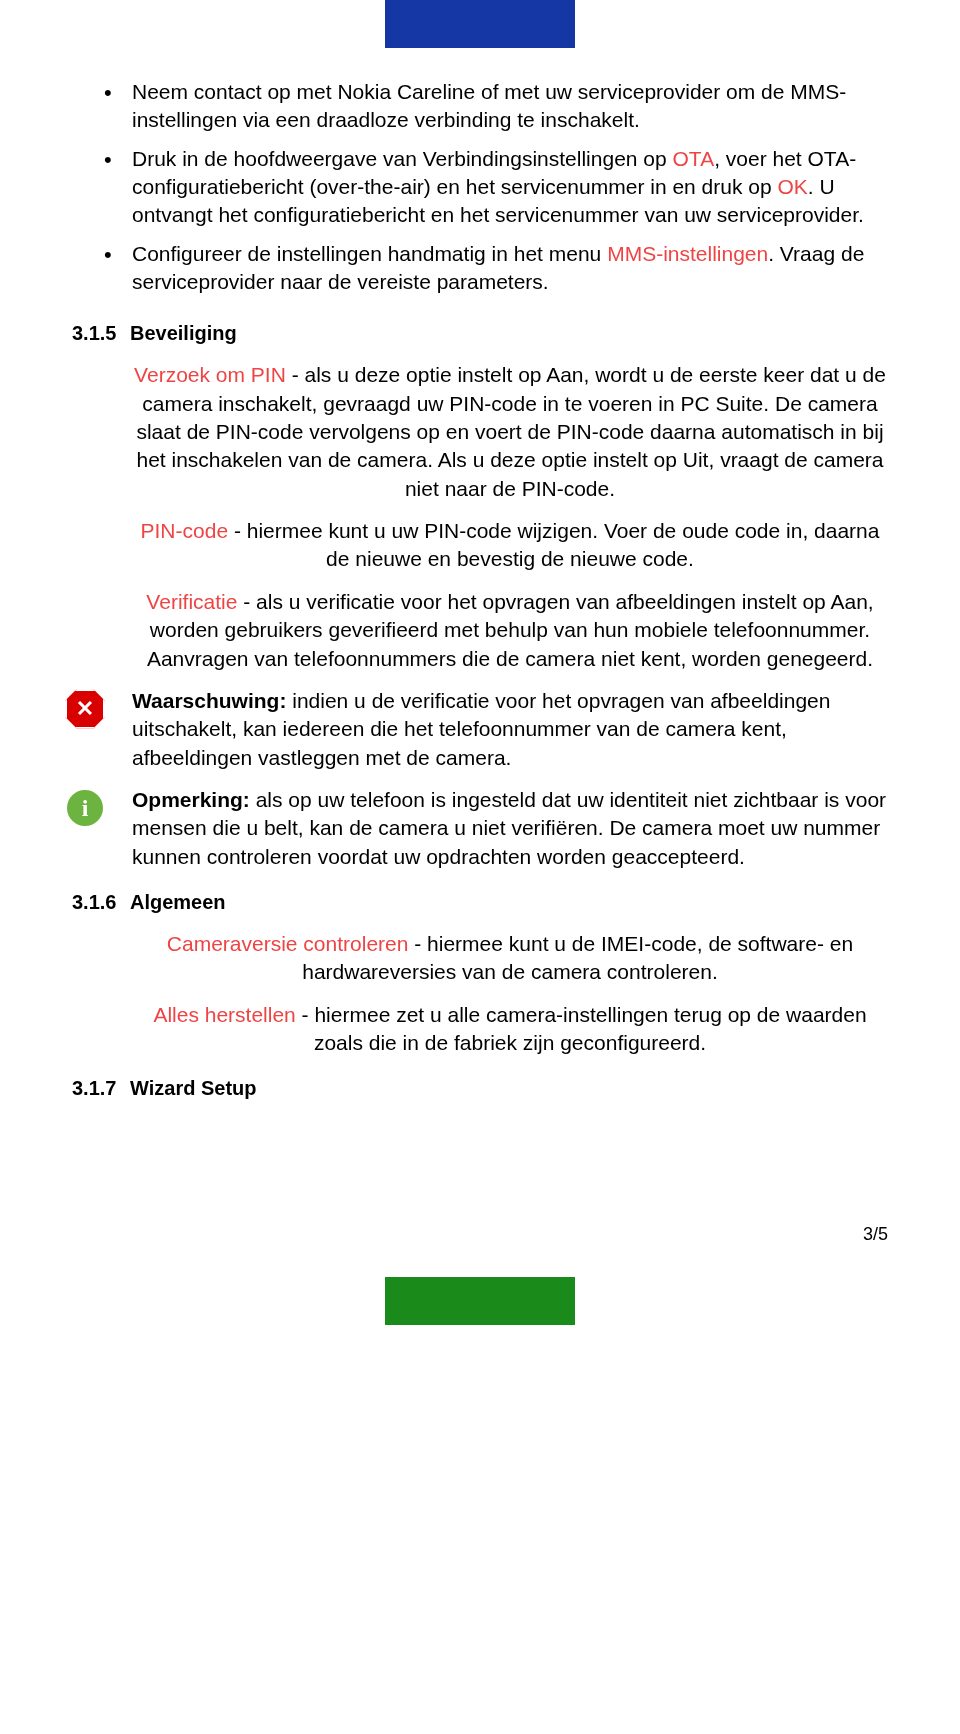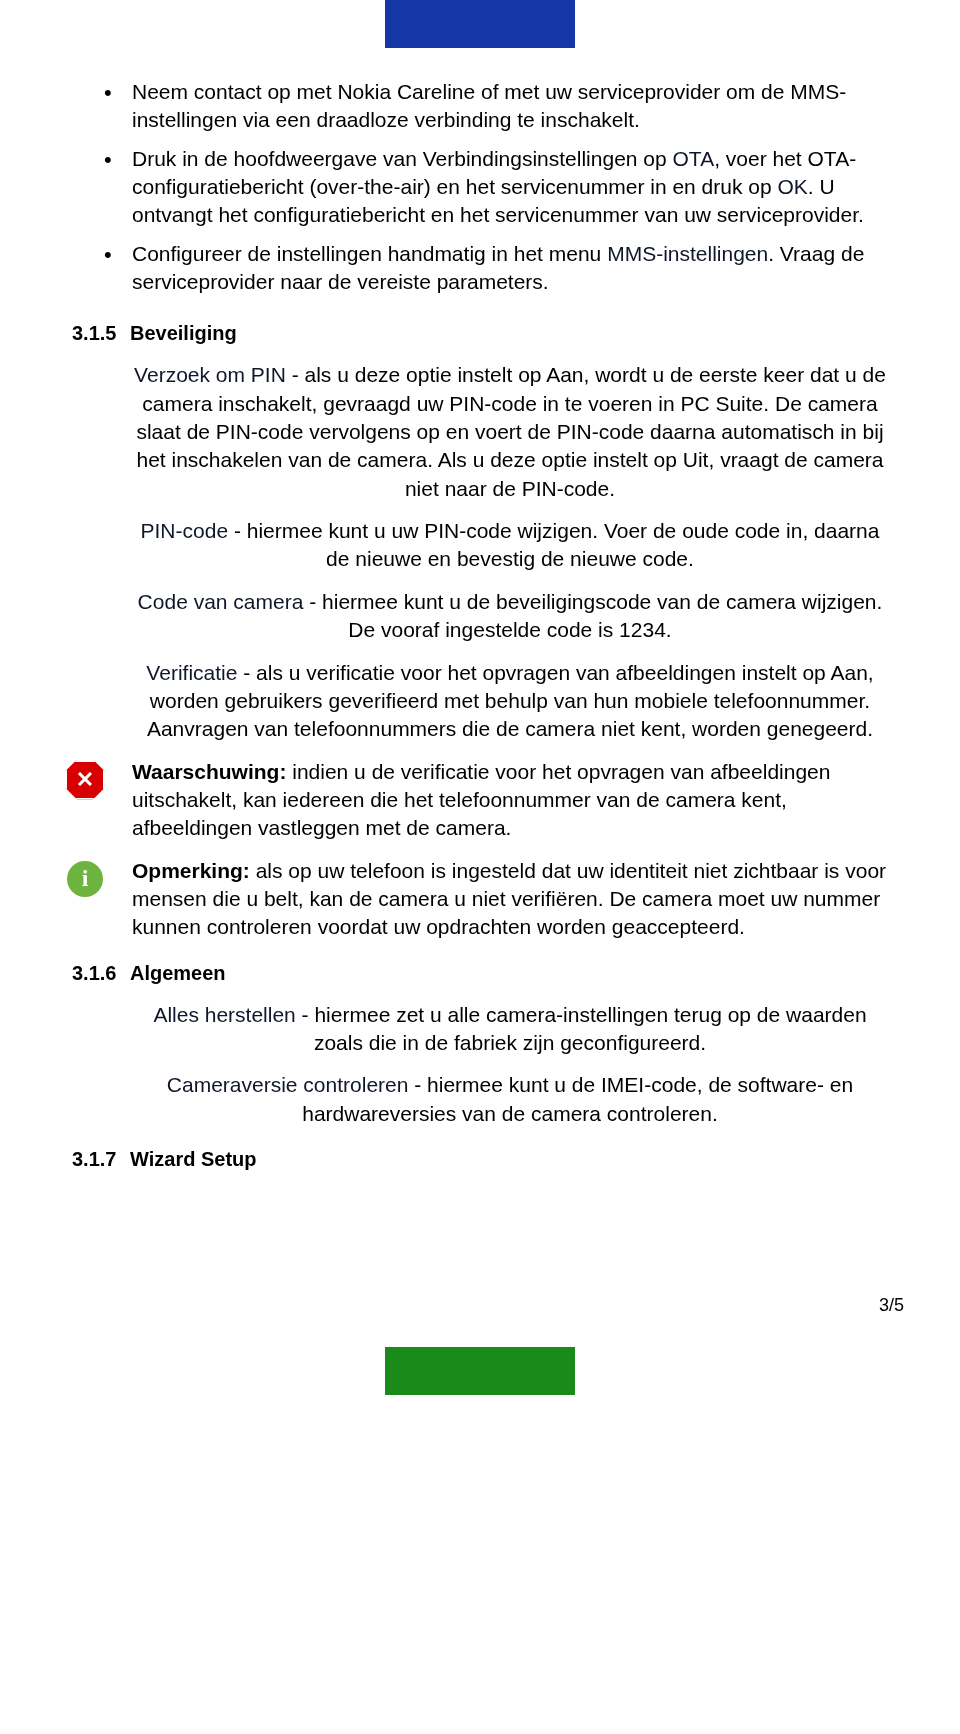--- a/index.html
+++ b/index.html
@@ -36,21 +36,21 @@
     position: relative;
     margin-bottom: 10px;
   }
   ul.bullets li::before {
     content: "•";
     position: absolute;
     left: -28px;
     top: 0;
     font-size: 22px;
   }
-  .blue { color: #0f172a; }
+  .blue { color: #ef4444; }
   .section-heading {
     font-weight: bold;
     font-size: 20px;
     margin: 18px 0 14px 0;
   }
   .section-heading .num { display: inline-block; width: 58px; }
   .section-body {
     padding-left: 60px;
     text-align: center;
   }
@@ -96,21 +96,21 @@
     justify-content: center;
     color: #fff;
     font-weight: bold;
     font-size: 24px;
     border: 2px solid #fff;
     font-family: Georgia, serif;
   }
   .page-num {
     text-align: right;
     font-size: 18px;
-    padding-right: 56px;
+    padding-right: 72px;
     margin-top: 120px;
   }
   .bold { font-weight: bold; }
 </style>
 </head>
 <body>
 
 <div class="top-bar"></div>
 
 <div class="content">
@@ -132,23 +132,20 @@
   </div>
 
   <div class="section-body">
     <p>
       <span class="blue">Verzoek om PIN</span><span> - als u deze optie instelt op Aan, wordt u de eerste keer dat u de camera inschakelt, gevraagd uw PIN-code in te voeren in PC Suite. De camera slaat de PIN-code vervolgens op en voert de PIN-code daarna automatisch in bij het inschakelen van de camera. Als u deze optie instelt op Uit, vraagt de camera niet naar de PIN-code.</span>
     </p>
     <p>
       <span class="blue">PIN-code</span><span> - hiermee kunt u uw PIN-code wijzigen. Voer de oude code in, daarna de nieuwe en bevestig de nieuwe code.</span>
     </p>
     <p>
-      <span class="blue">Code van camera</span><span> - hiermee kunt u de beveiligingscode van de camera wijzigen. De vooraf ingestelde code is 1234.</span>
-    </p>
-    <p>
       <span class="blue">Verificatie</span><span> - als u verificatie voor het opvragen van afbeeldingen instelt op Aan, worden gebruikers geverifieerd met behulp van hun mobiele telefoonnummer. Aanvragen van telefoonnummers die de camera niet kent, worden genegeerd.</span>
     </p>
   </div>
 
   <div class="note-row">
     <div class="icon-cell">
       <div class="warning-octagon"></div>
     </div>
     <div class="text-cell">
       <span class="bold">Waarschuwing:</span><span> indien u de verificatie voor het opvragen van afbeeldingen uitschakelt, kan iedereen die het telefoonnummer van de camera kent, afbeeldingen vastleggen met de camera.</span>
@@ -165,24 +162,24 @@
       <span class="bold">Opmerking:</span><span> als op uw telefoon is ingesteld dat uw identiteit niet zichtbaar is voor mensen die u belt, kan de camera u niet verifiëren. De camera moet uw nummer kunnen controleren voordat uw opdrachten worden geaccepteerd.</span>
     </div>
   </div>
 
   <div class="section-heading">
     <span class="num">3.1.6</span><span>Algemeen</span>
   </div>
 
   <div class="section-body">
     <p>
-      <span class="blue">Alles herstellen</span><span> - hiermee zet u alle camera-instellingen terug op de waarden zoals die in de fabriek zijn geconfigureerd.</span>
+      <span class="blue">Cameraversie controleren</span><span> - hiermee kunt u de IMEI-code, de software- en hardwareversies van de camera controleren.</span>
     </p>
     <p>
-      <span class="blue">Cameraversie controleren</span><span> - hiermee kunt u de IMEI-code, de software- en hardwareversies van de camera controleren.</span>
+      <span class="blue">Alles herstellen</span><span> - hiermee zet u alle camera-instellingen terug op de waarden zoals die in de fabriek zijn geconfigureerd.</span>
     </p>
   </div>
 
   <div class="section-heading">
     <span class="num">3.1.7</span><span>Wizard Setup</span>
   </div>
 
 
 </div>
 

